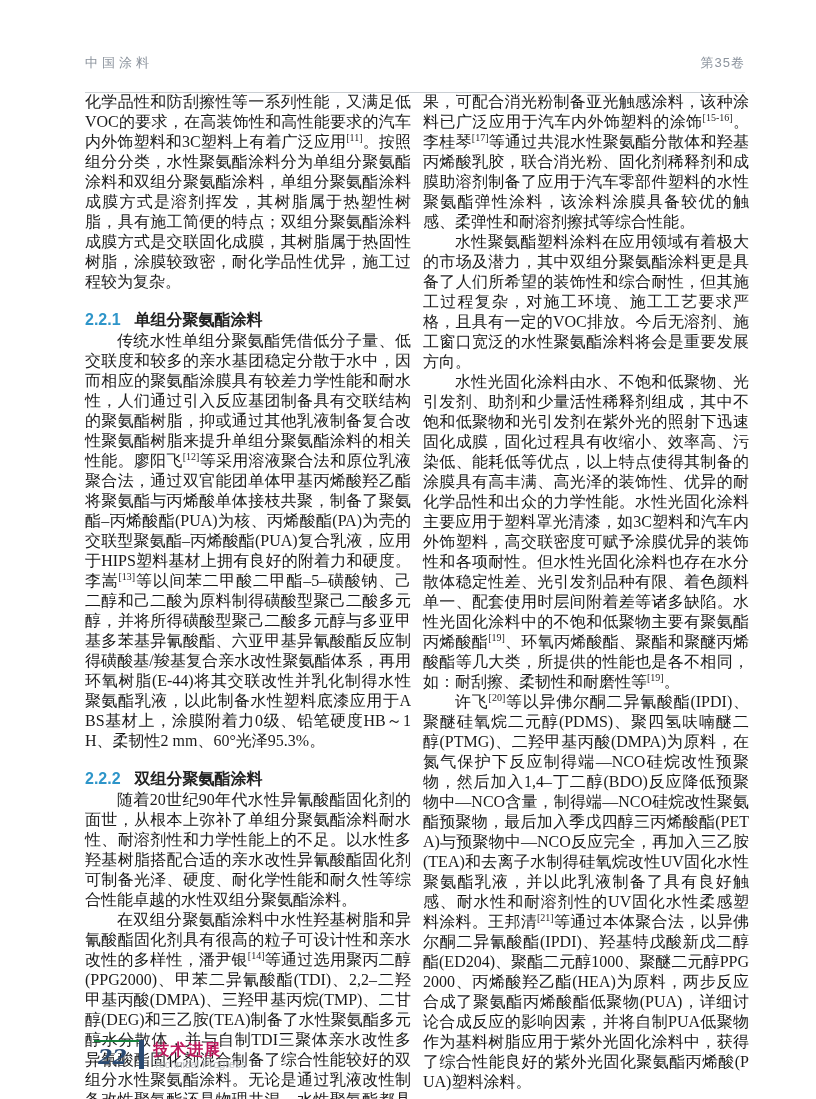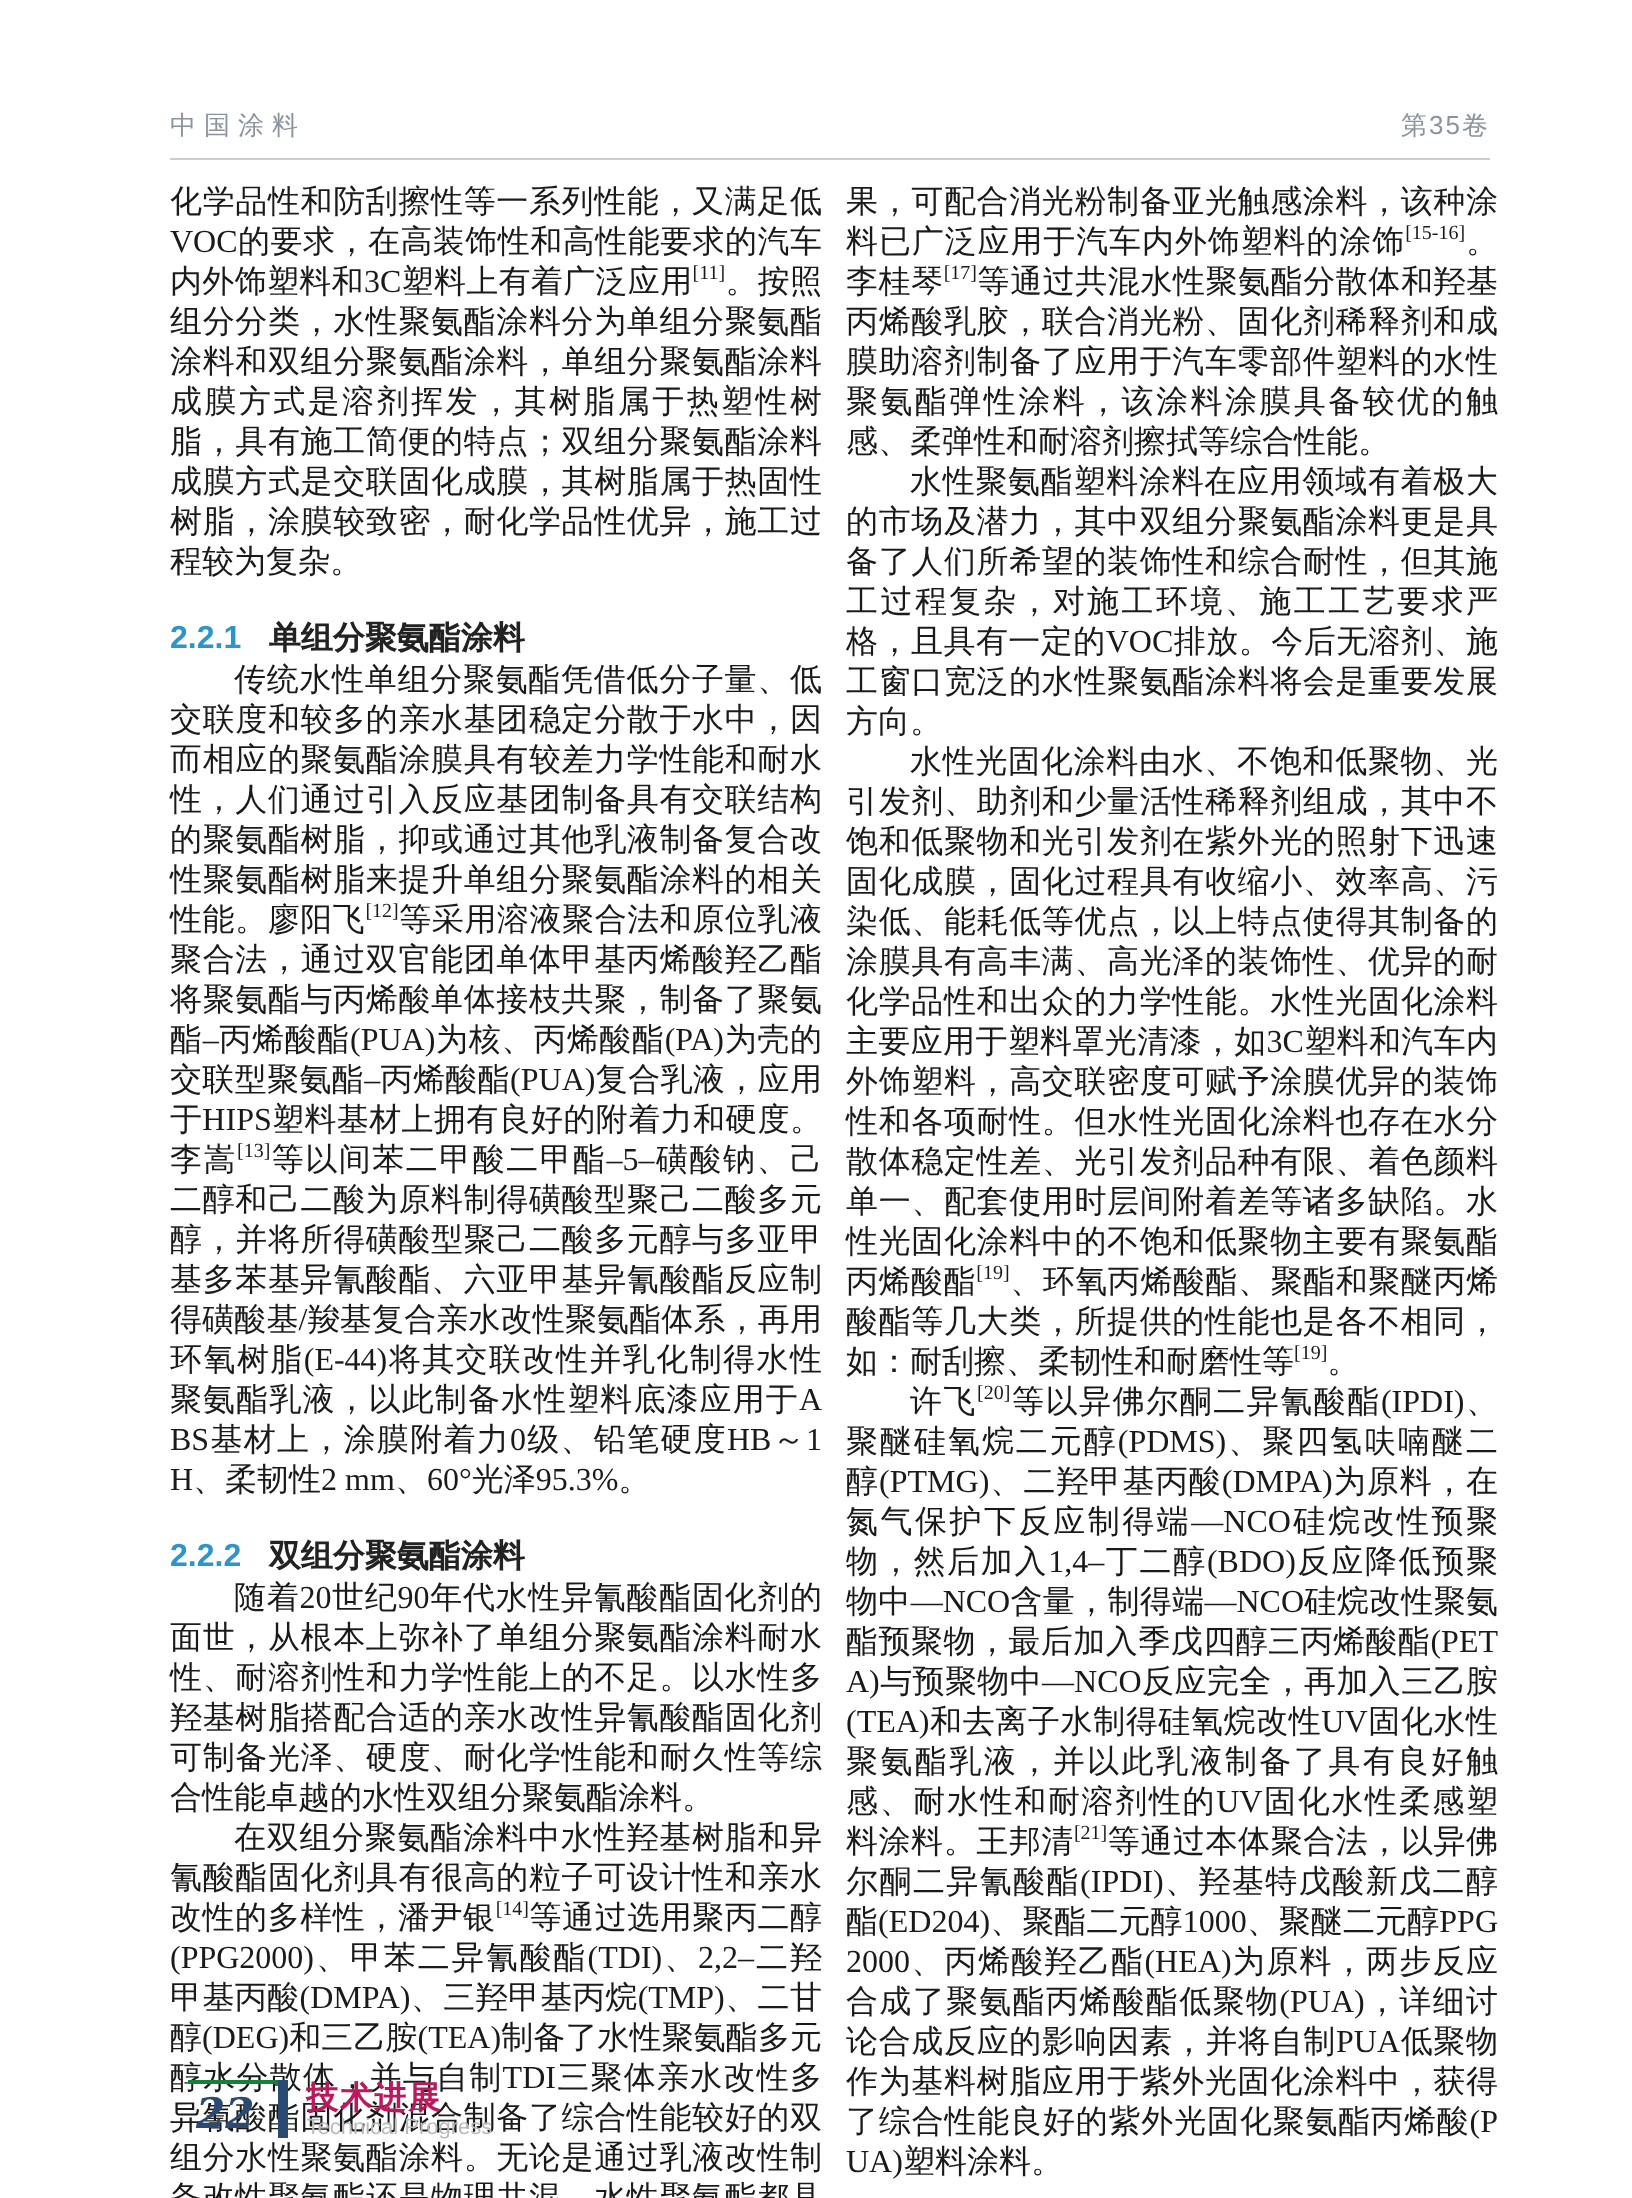--- a/index.html
+++ b/index.html
@@ -17,21 +17,21 @@
     position: absolute;
     left: 85px;
     top: 54px;
     width: 660px;
     display: flex;
     justify-content: space-between;
     align-items: flex-end;
     font-family: "Liberation Sans", "DejaVu Sans", sans-serif;
     font-size: 13px;
     color: #8b939d;
-    padding-bottom: 7px;
+    padding-bottom: 20px;
     border-bottom: 1px solid #c9ced3;
   }
   .running-head .journal { letter-spacing: 4px; }
   .running-head .volume  { letter-spacing: 1px; }
 
   
   .article {
     position: absolute;
     left: 85px;
     top: 92px;

